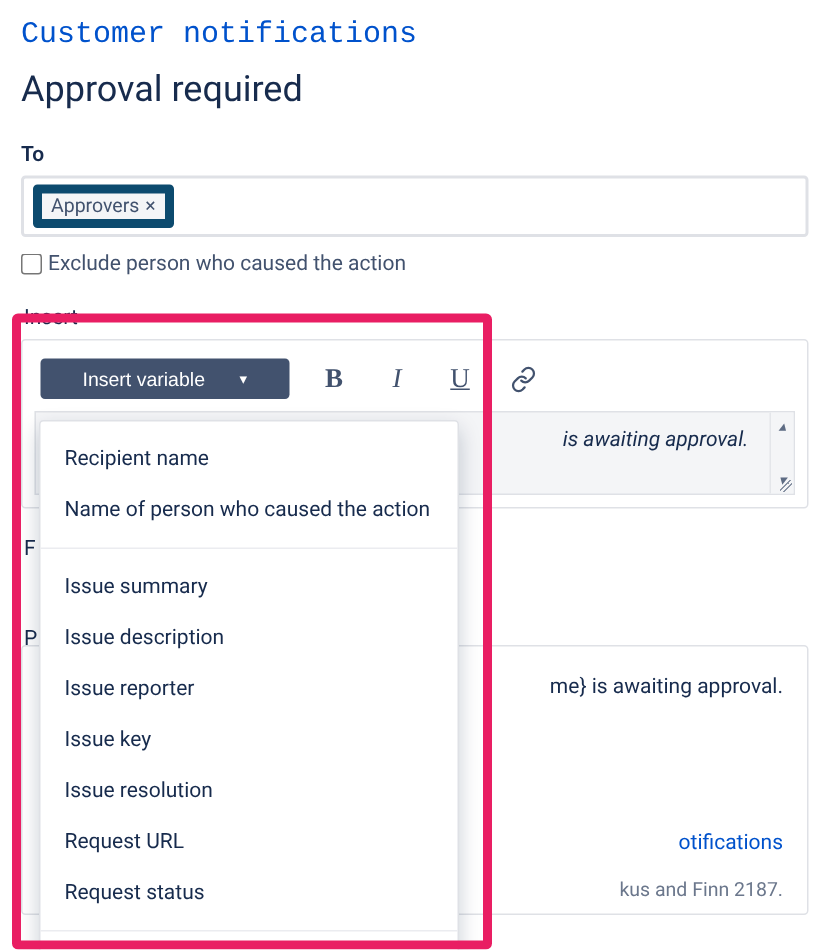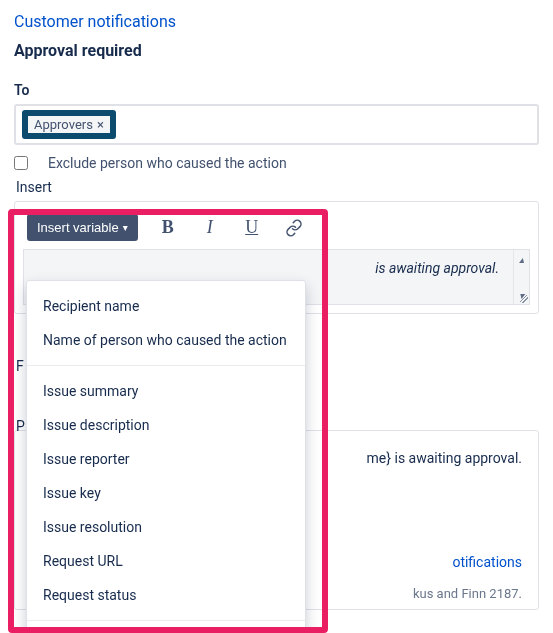--- a/index.html
+++ b/index.html
@@ -9,28 +9,29 @@
     color: #172B4D;
     background: #fff;
     width: 553px;
     height: 633px;
     overflow: hidden;
     position: relative;
     padding: 12px 14px 0 14px;
   }
   .breadcrumb {
     color: #0052CC;
-    font-size: 16px;
+    font-size: 20px;
     margin-bottom: 10px;
     cursor: pointer;
     display: inline-block;
+    font-family: Liberation Mono, monospace;
   }
   h1.title {
-    font-size: 16px;
-    font-weight: 700;
+    font-size: 24px;
+    font-weight: 400;
     color: #172B4D;
     margin-bottom: 22px;
   }
   .field-label {
     font-size: 14px;
     font-weight: 600;
     color: #172B4D;
     margin-bottom: 6px;
   }
   .to-field {
@@ -55,22 +56,22 @@
   }
   .chip .remove {
     margin-left: 4px;
     cursor: pointer;
     font-size: 13px;
     color: #42526E;
   }
   .checkbox-row {
     display: flex;
     align-items: center;
-    gap: 20px;
-    margin-bottom: 8px;
+    gap: 4px;
+    margin-bottom: 20px;
     color: #42526E;
     font-size: 14px;
   }
   .checkbox-row input[type=checkbox] {
     width: 14px;
     height: 14px;
   }
   .content-label {
     font-size: 14px;
     color: #172B4D;
@@ -87,26 +88,26 @@
     display: flex;
     align-items: center;
     gap: 18px;
     padding: 4px 4px 8px 4px;
   }
   .insert-btn {
     background: #42526E;
     color: #fff;
     border: none;
     border-radius: 3px;
-    padding: 6px 10px;
+    padding: 6px 28px;
     font-size: 13px;
     cursor: pointer;
     display: inline-flex;
     align-items: center;
-    gap: 4px;
+    gap: 23px;
   }
   .insert-btn .chev {
     font-size: 10px;
   }
   .fmt-btn {
     background: none;
     border: none;
     width: 24px;
     height: 24px;
     cursor: pointer;

